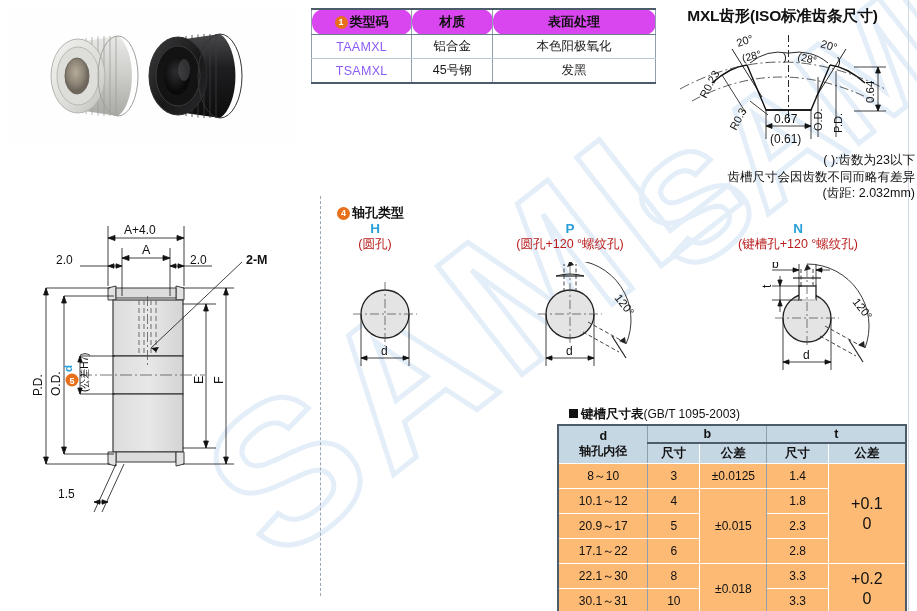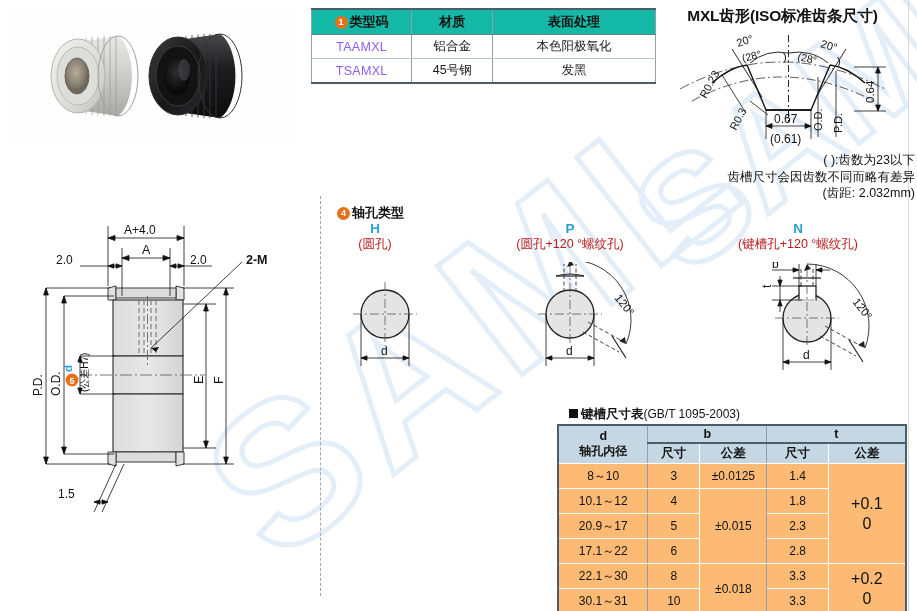--- a/index.html
+++ b/index.html
@@ -53,26 +53,27 @@
   table.mat{border-collapse:collapse;width:345px;font-size:12.5px;}
   table.mat th,table.mat td{
     border-left:1px solid #8f9fae;
     border-right:1px solid #8f9fae;
     text-align:center;
     padding:3px 2px;
     height:17px;
     font-weight:normal;
   }
   table.mat thead th{
-    background:#14b8a6;
+    background:#d946ef;
     border-top:2px solid #4c5c6b;
     border-bottom:1px solid #6d7f8e;
     font-weight:bold;
     color:#111;
     font-size:13px;
+    border-radius:12px;
   }
   table.mat tbody tr:first-child td{background:#ffffff;}
   table.mat tbody tr td{border-bottom:1px solid #b9c6d2;}
   table.mat tbody tr:last-child td{border-bottom:2px solid #4c5c6b;}
   .code-cell{color:#8b5cf6;font-weight:bold;letter-spacing:.3px;}
   .col1{width:98px}.col2{width:80px}.col3{width:167px}
   .num-badge{
     display:inline-block;width:13px;height:13px;border-radius:50%;
     background:#e8701a;color:#fff;font-size:9px;line-height:13px;
     text-align:center;margin-right:2px;vertical-align:1px;font-weight:bold;

